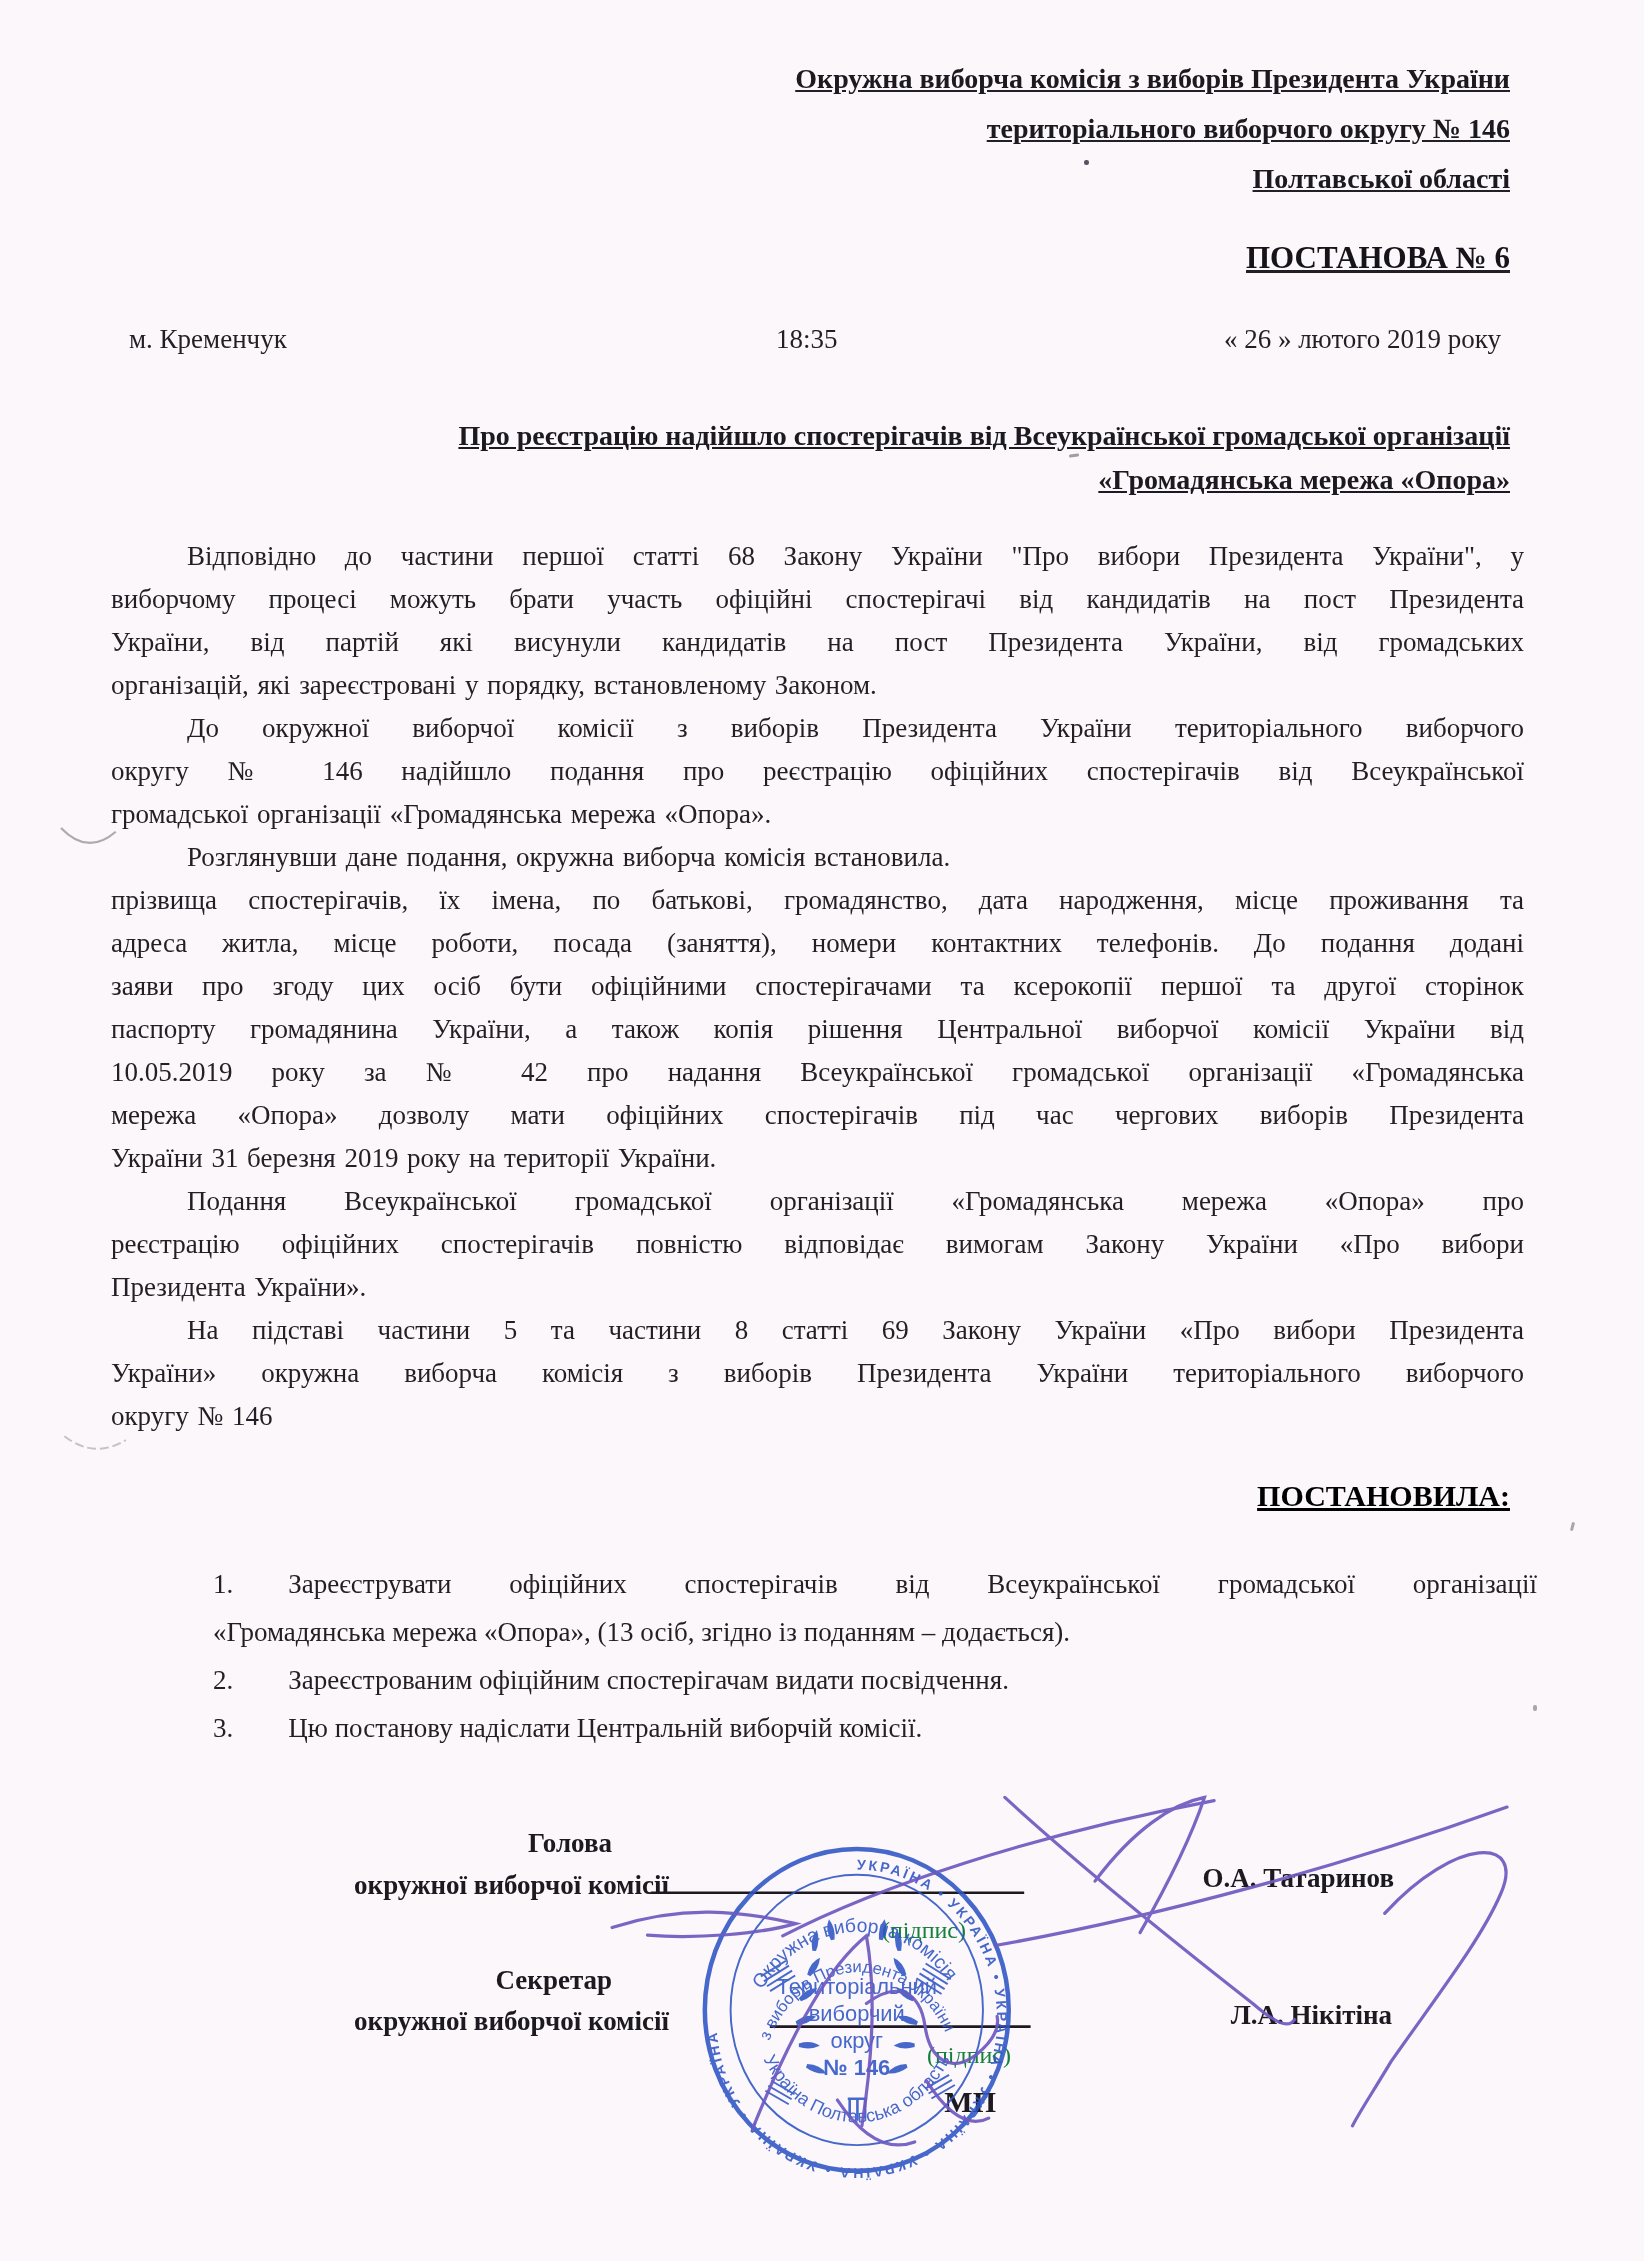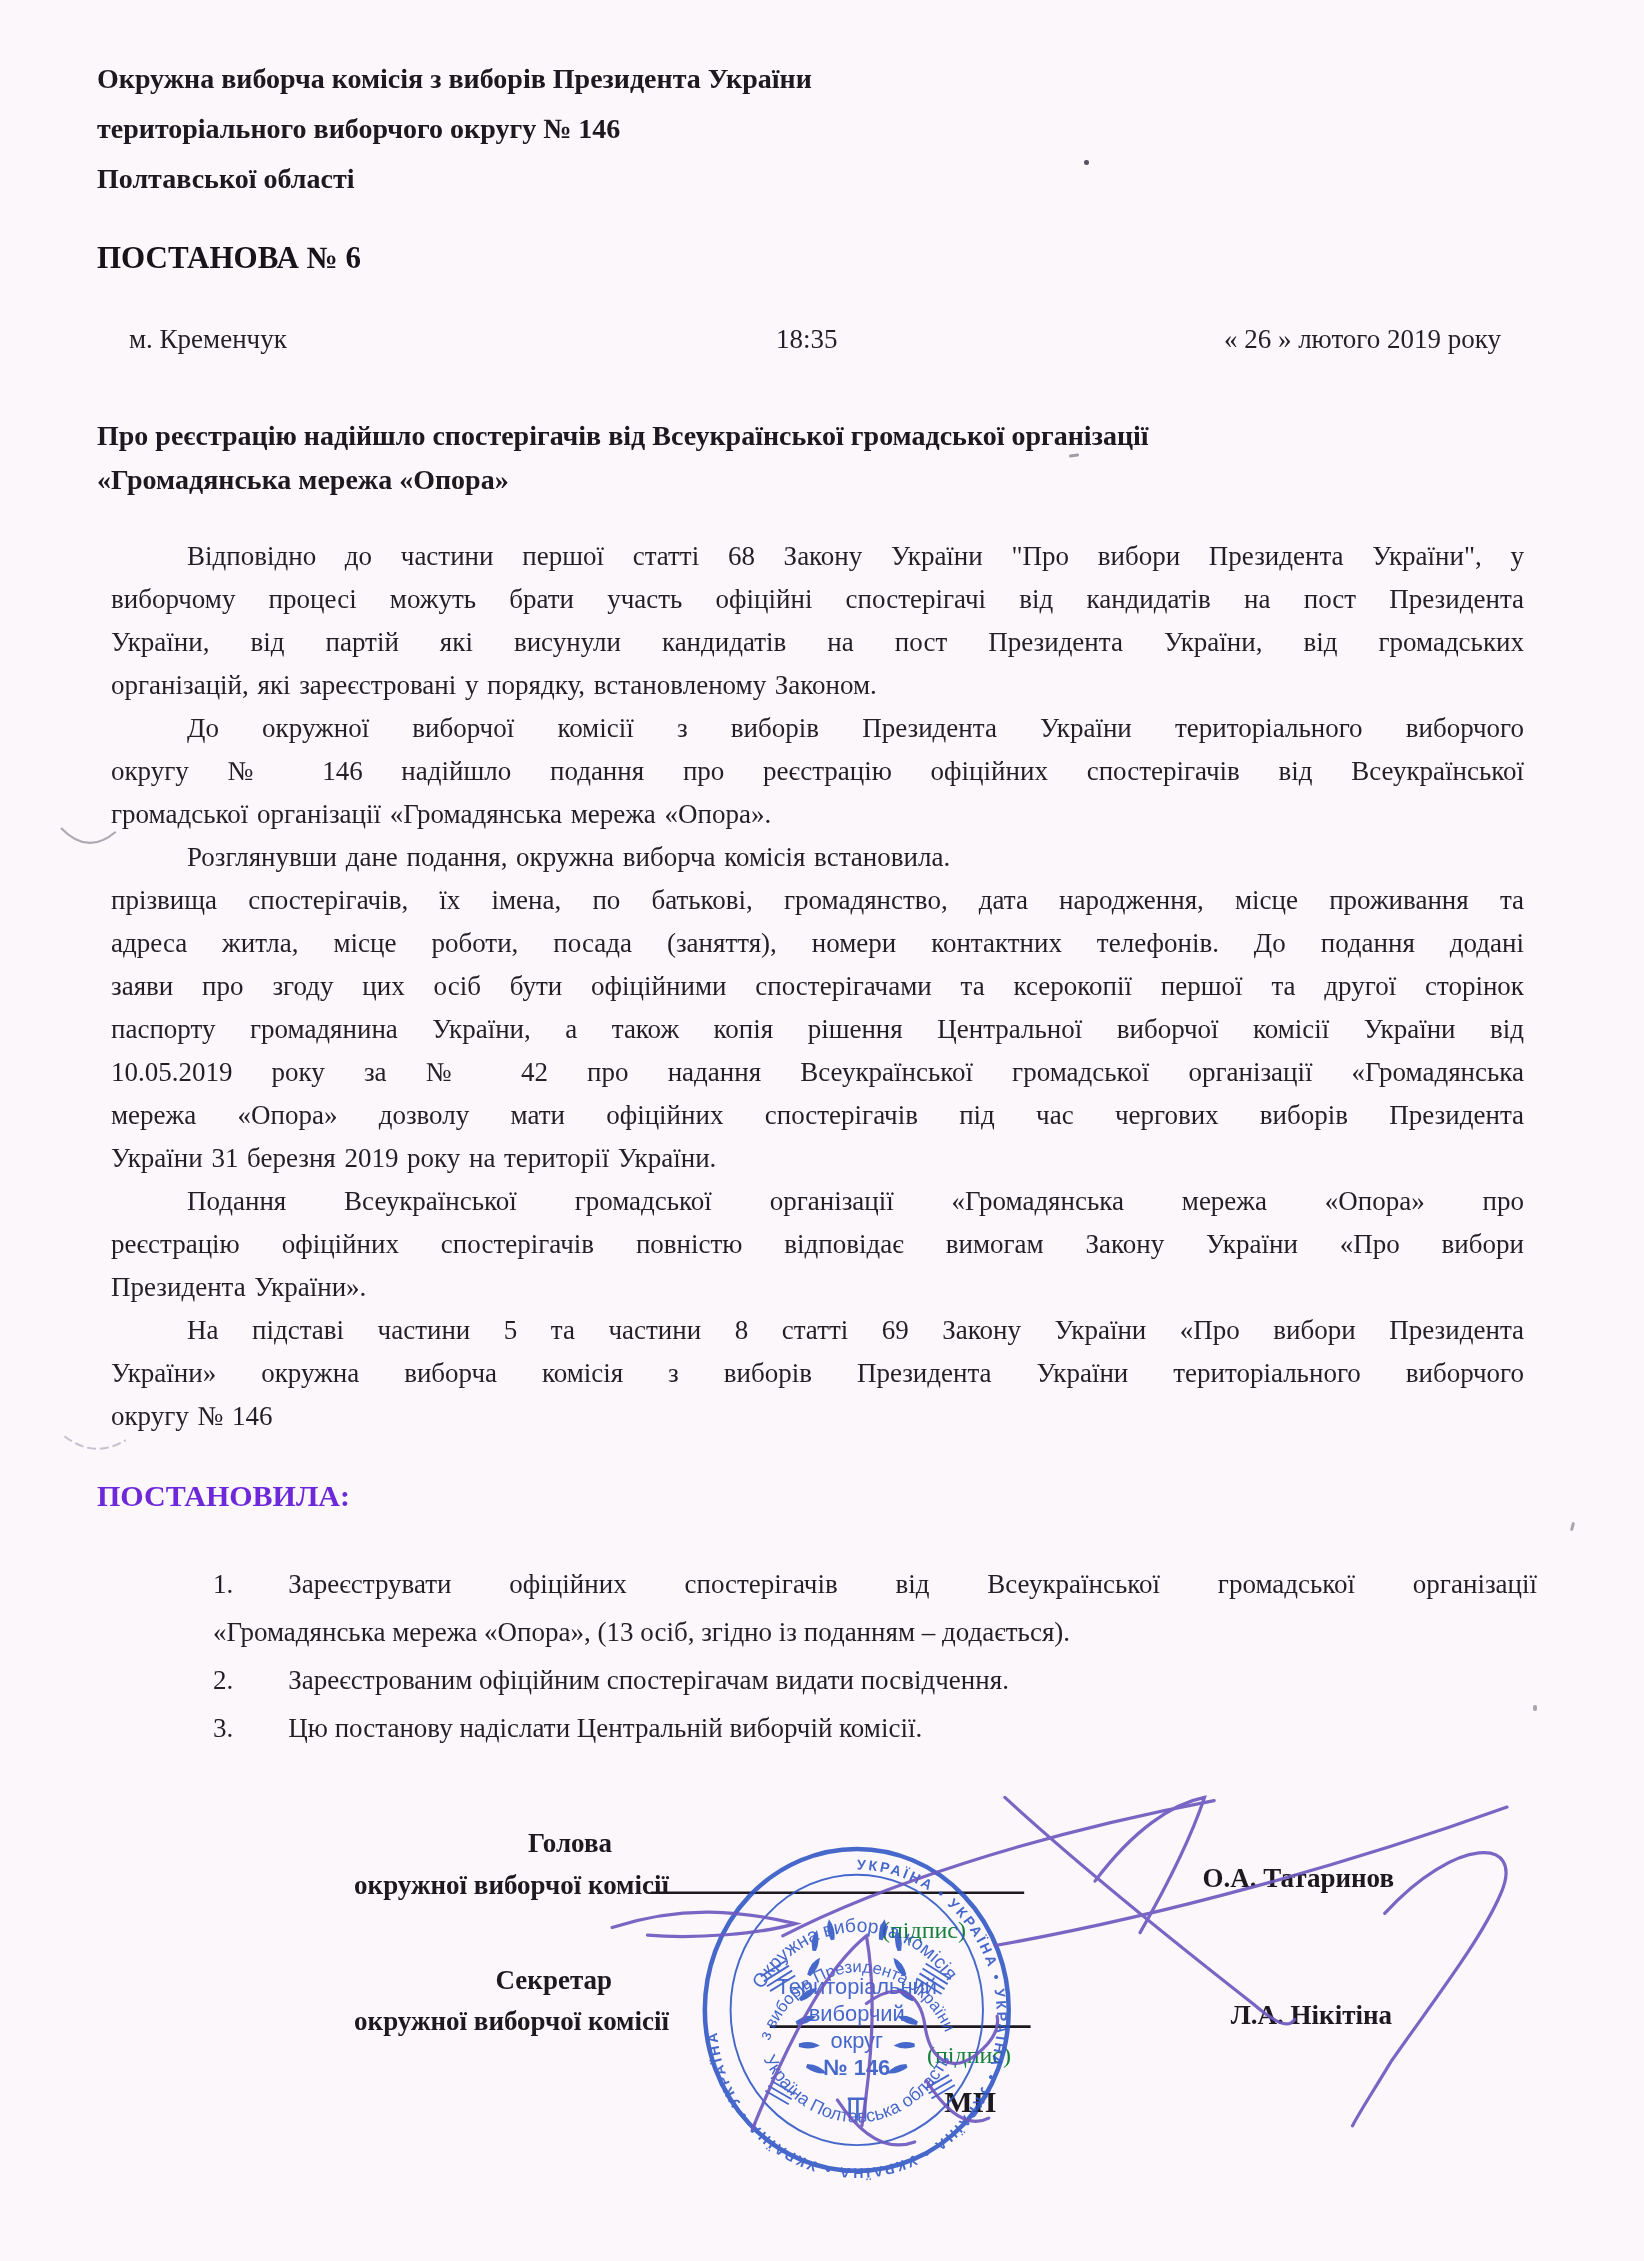--- a/index.html
+++ b/index.html
@@ -3,33 +3,33 @@
 <meta charset="utf-8">
 <style>
   html,body { margin:0; padding:0; background:#ffffff; }
   .page {
     position:relative; width:1644px; height:2261px;
     background:#fbf7fa;
     color:#221f26;
     font-family:"Liberation Serif","DejaVu Serif",serif;
     overflow:hidden;
   }
-  .centered { width:1413px; margin-left:97px; text-align:left; }
+  .centered { width:1413px; margin-left:97px; text-align:right;text-decoration:underline; }
   .header-line { font-weight:bold; font-size:28px; line-height:50px; color:#1c1920; }
   .doc-title { margin-top:28px; font-weight:bold; font-size:31px; line-height:52px; color:#16141a; }
   .meta-row { position:relative; margin-top:40px; height:41px; font-size:27px; }
   .meta-city { position:absolute; left:129px; top:0; }
   .meta-time { position:absolute; left:776px; top:0; }
   .meta-date { position:absolute; right:143px; top:0; }
   .subject { margin-top:49px; font-weight:bold; font-size:28px; line-height:44px; color:#1c1920; }
   .body-block { margin-top:33px; margin-left:111px; width:1413px; font-size:27px; line-height:43px; word-spacing:1.9px; }
   .jline { text-align:justify; text-align-last:justify; }
   .lline { text-align:left; }
   .indent { text-indent:76px; }
-  .res-heading { margin-top:35px; font-weight:bold; font-size:30px; line-height:46px; color:#6d28d9; }
+  .res-heading { margin-top:35px; font-weight:bold; font-size:30px; line-height:46px; color:#000000; }
   .list-block { margin-top:41px; margin-left:213px; width:1324px; font-size:27px; line-height:48px; }
   .num { margin-right:55px; }
   .sig-area { position:absolute; left:0; top:1791px; width:1644px; height:470px; }
   .sig-text { position:absolute; font-size:27px; font-weight:bold; text-align:right; color:#1c1920; }
   .pidpys { position:absolute; font-size:24px; font-weight:normal; text-align:right; color:#15803d; }
   .sig-svg { position:absolute; left:0; top:0; width:1644px; height:470px; }
   .artifact { position:absolute; pointer-events:none; }
   .speck { position:absolute; background:#575260; border-radius:50%; }
   .stamp-sans { font-family:"Liberation Sans","DejaVu Sans",sans-serif; }
 </style>

